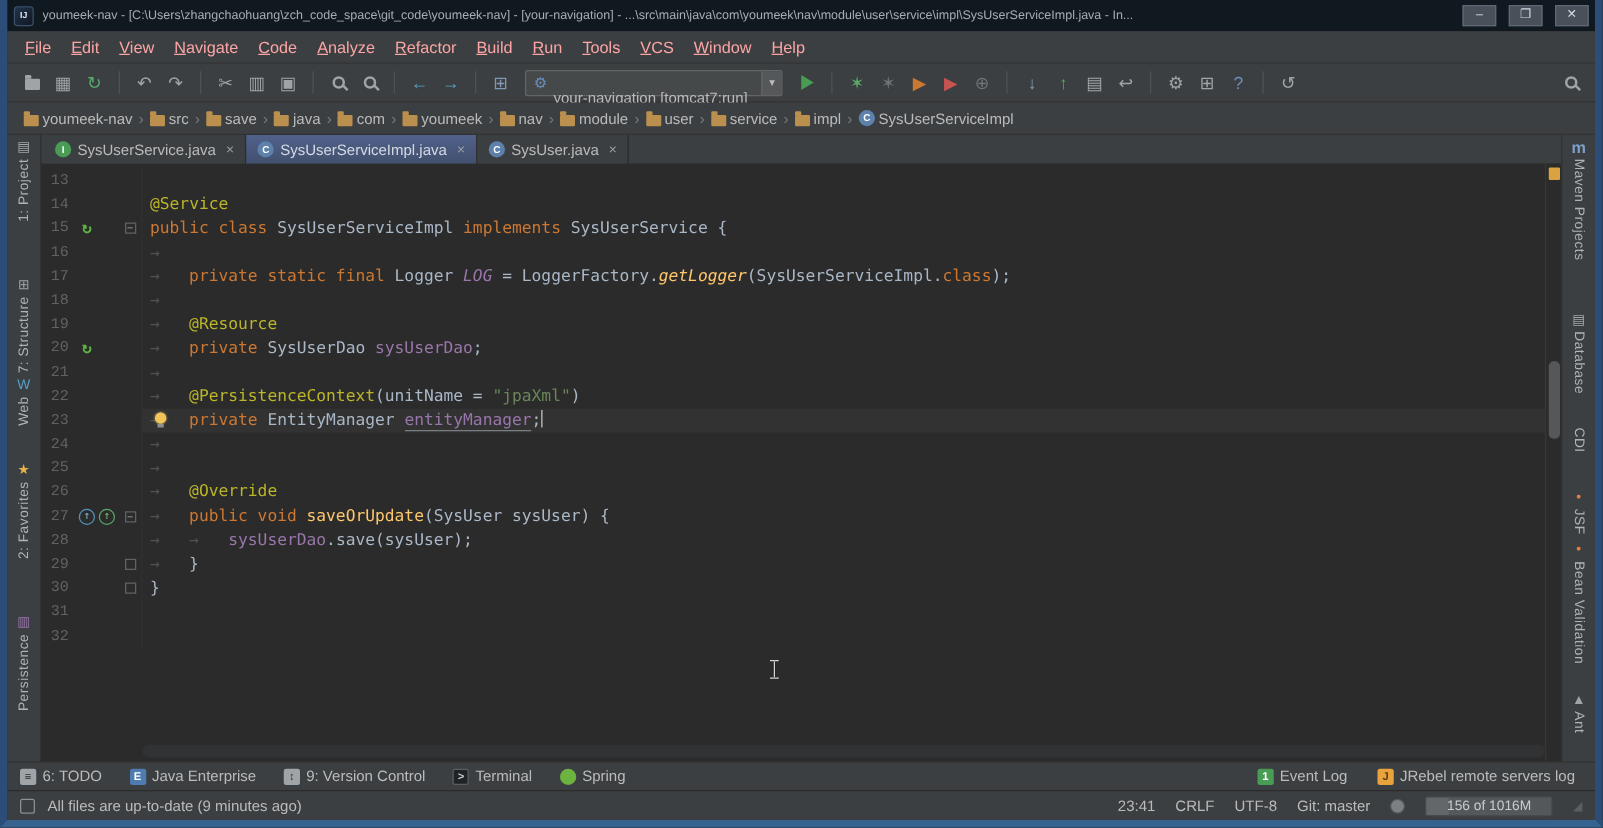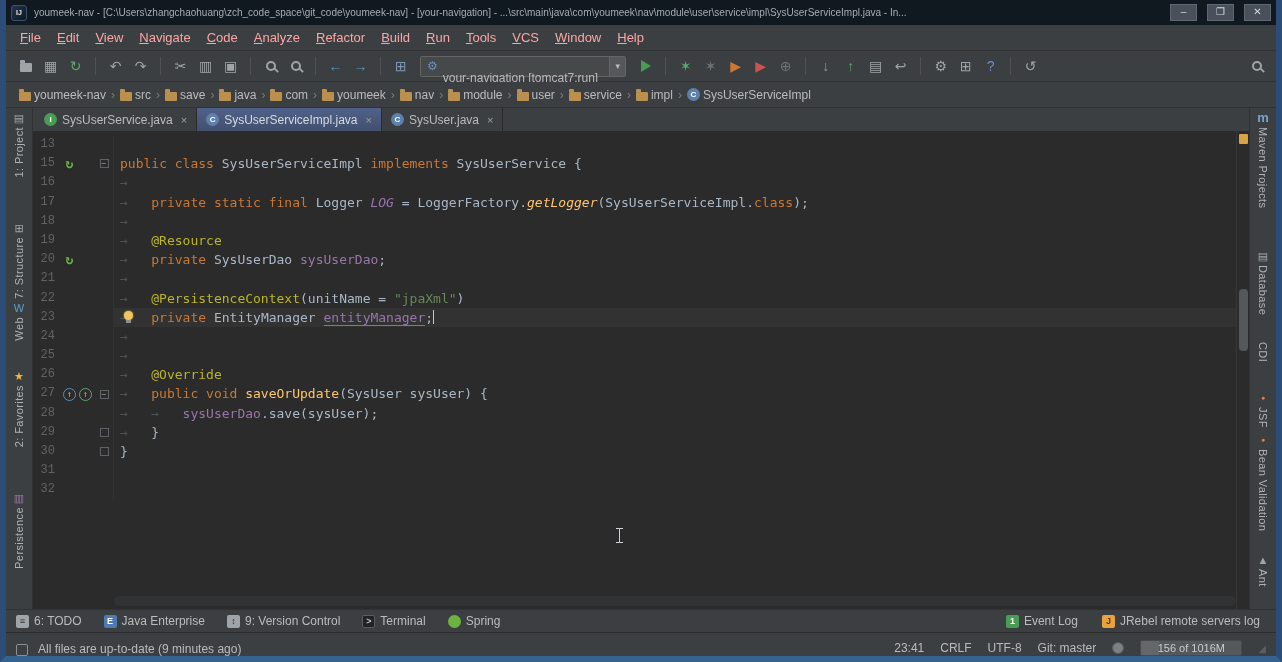--- a/index.html
+++ b/index.html
@@ -106,21 +106,21 @@
   .ibeam::before { content:""; position:absolute; left:3px; top:0; bottom:0; width:1px; background:#d2d6da; box-shadow:0 0 1px #000; }
 
   
   .bottombar { height:23px; flex:none; background:#3c3f41; border-top:1px solid #323232; display:flex; align-items:center; padding:0 10px; font-size:12px; color:#bbbbbb; }
   .bgroup { display:flex; align-items:center; gap:22px; }
   .bgroup.right { margin-left:auto; gap:24px; padding-right:6px; }
   .bitem { display:flex; align-items:center; gap:5px; white-space:nowrap; }
   .mini-ico { width:13px; height:13px; flex:none; border-radius:2px; font-size:9px; font-weight:bold; display:flex; align-items:center; justify-content:center; }
 
   
-  .statusbar { height:24px; flex:none; background:#3c3f41; border-top:1px solid #2b2b2b; display:flex; align-items:flex-end; padding:0 10px; font-size:12px; color:#bbbbbb; }
+  .statusbar { height:24px; flex:none; background:#3c3f41; border-top:1px solid #2b2b2b; display:flex; align-items:center; padding:0 10px; font-size:12px; color:#bbbbbb; }
   .sb-ico { width:12px; height:12px; flex:none; border:1px solid #8a9095; border-radius:2px; margin-right:10px; }
   .sb-right { margin-left:auto; display:flex; align-items:center; gap:16px; }
   .hector { width:12px; height:12px; border-radius:50%; background:#7a8084; border:1px solid #55595c; }
   .memchip { position:relative; width:102px; height:16px; background:#54585b; border:1px solid #47494b; border-radius:2px;
     display:flex; align-items:center; justify-content:center; font-size:11px; color:#c9cdd0; overflow:hidden; }
   .memfill { position:absolute; left:0; top:0; bottom:0; width:18%; background:#63676a; }
   .memtext { position:relative; }
   .grip { color:#5a5f63; font-size:10px; }
 </style>
 </head>
@@ -355,20 +355,21 @@
           <div class="tab">
             <span class="class-ico">C</span>
             <span>SysUser.java</span>
             <span class="tab-close">×</span>
           </div>
         </div>
 
       <div class="editor" id="editor">
         <div class="lines" id="lines">
             <div class="line"><div class="gutter"><span class="lnum">13</span><span class="gicons"></span><span class="gfold"></span></div><div class="code"></div></div>
+            <div class="line"><div class="gutter"><span class="lnum">14</span><span class="gicons"></span><span class="gfold"></span></div><div class="code"><span class="tok-ann">@Service</span></div></div>
             <div class="line"><div class="gutter"><span class="lnum">15</span><span class="gicons"><span class="gi spring">↻</span></span><span class="gfold"><span class="fold-box">−</span></span></div><div class="code"><span class="tok-kw">public class </span><span class="tok-def">SysUserServiceImpl </span><span class="tok-kw">implements </span><span class="tok-def">SysUserService {</span></div></div>
             <div class="line"><div class="gutter"><span class="lnum">16</span><span class="gicons"></span><span class="gfold"></span></div><div class="code"><span class="tab-ws">→</span></div></div>
             <div class="line"><div class="gutter"><span class="lnum">17</span><span class="gicons"></span><span class="gfold"></span></div><div class="code"><span class="tab-ws">→</span><span class="tok-kw">private static final </span><span class="tok-def">Logger </span><span class="tok-const">LOG</span><span class="tok-def"> = LoggerFactory.</span><span class="tok-smeth">getLogger</span><span class="tok-def">(SysUserServiceImpl.</span><span class="tok-kw">class</span><span class="tok-def">);</span></div></div>
             <div class="line"><div class="gutter"><span class="lnum">18</span><span class="gicons"></span><span class="gfold"></span></div><div class="code"><span class="tab-ws">→</span></div></div>
             <div class="line"><div class="gutter"><span class="lnum">19</span><span class="gicons"></span><span class="gfold"></span></div><div class="code"><span class="tab-ws">→</span><span class="tok-ann">@Resource</span></div></div>
             <div class="line"><div class="gutter"><span class="lnum">20</span><span class="gicons"><span class="gi spring">↻</span></span><span class="gfold"></span></div><div class="code"><span class="tab-ws">→</span><span class="tok-kw">private </span><span class="tok-def">SysUserDao </span><span class="tok-field">sysUserDao</span><span class="tok-def">;</span></div></div>
             <div class="line"><div class="gutter"><span class="lnum">21</span><span class="gicons"></span><span class="gfold"></span></div><div class="code"><span class="tab-ws">→</span></div></div>
             <div class="line"><div class="gutter"><span class="lnum">22</span><span class="gicons"></span><span class="gfold"></span></div><div class="code"><span class="tab-ws">→</span><span class="tok-ann">@PersistenceContext</span><span class="tok-def">(</span><span class="tok-def">unitName</span><span class="tok-def"> = </span><span class="tok-str">"jpaXml"</span><span class="tok-def">)</span></div></div>
             <div class="line active"><div class="gutter"><span class="lnum">23</span><span class="gicons"></span><span class="gfold"></span></div><div class="code"><span class="bulb"></span><span class="tab-ws">→</span><span class="tok-kw">private </span><span class="tok-def">EntityManager </span><span class="tok-field u">entityManager</span><span class="tok-def">;</span><span class="caret"></span></div></div>
             <div class="line"><div class="gutter"><span class="lnum">24</span><span class="gicons"></span><span class="gfold"></span></div><div class="code"><span class="tab-ws">→</span></div></div>

